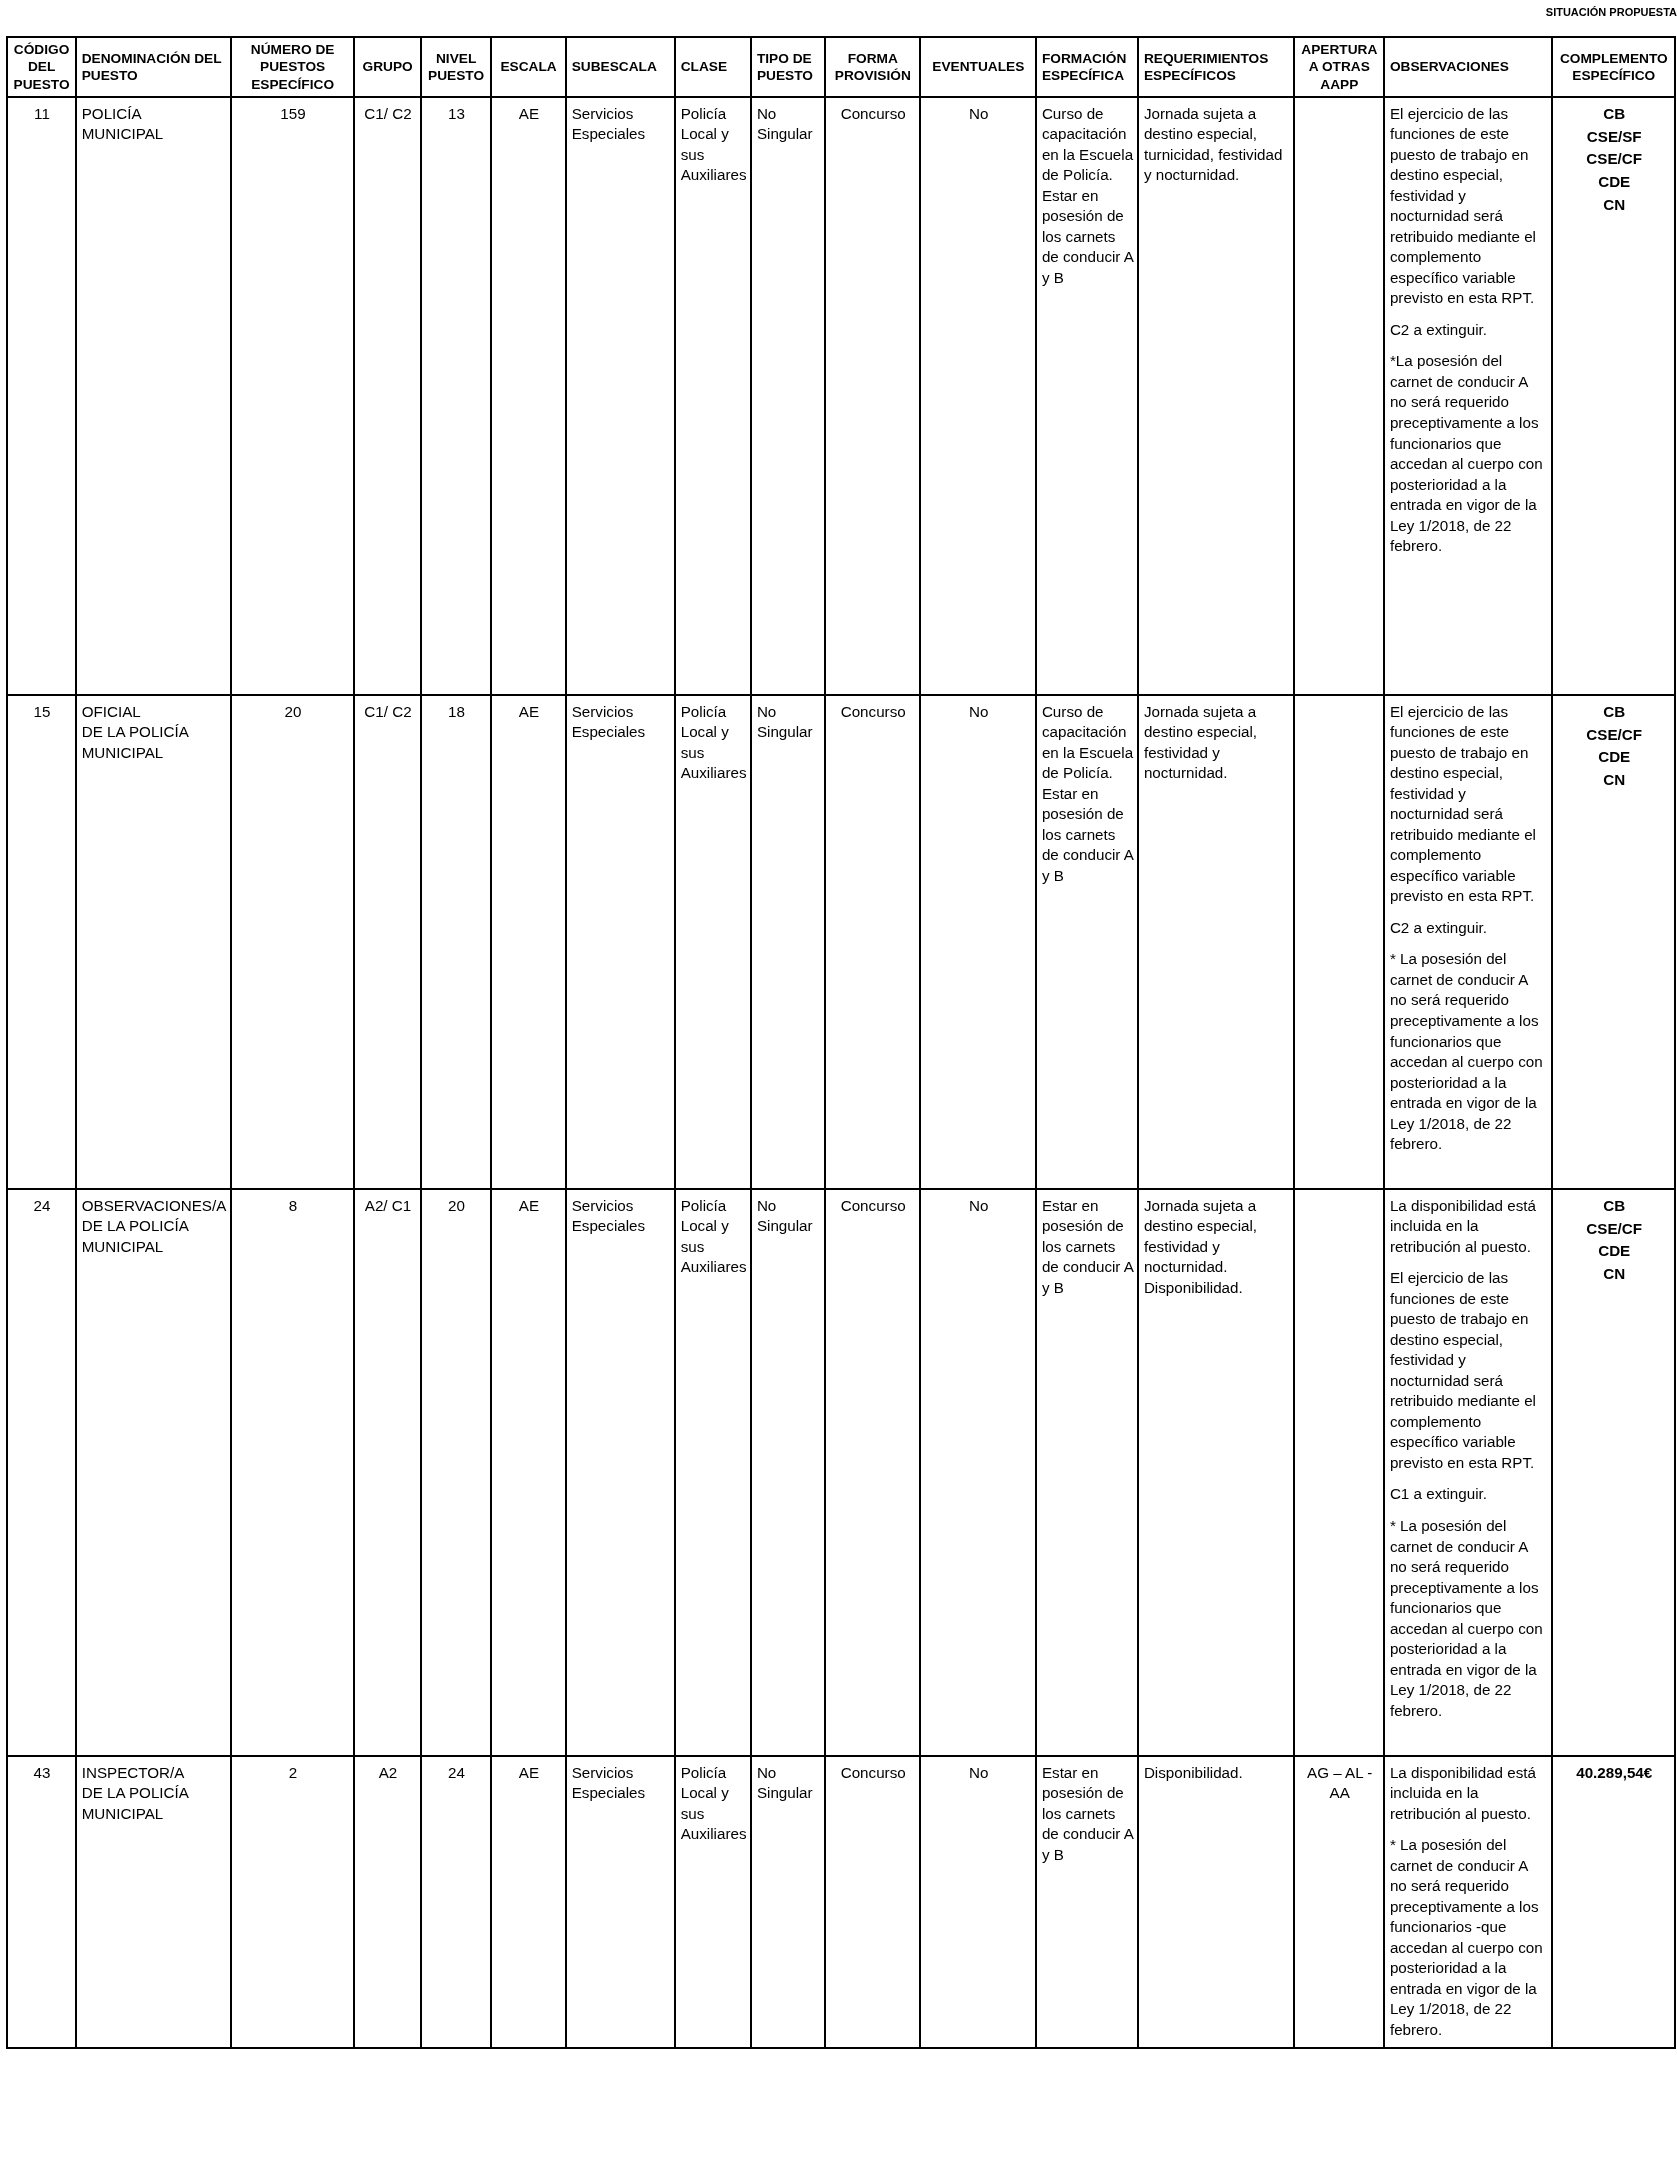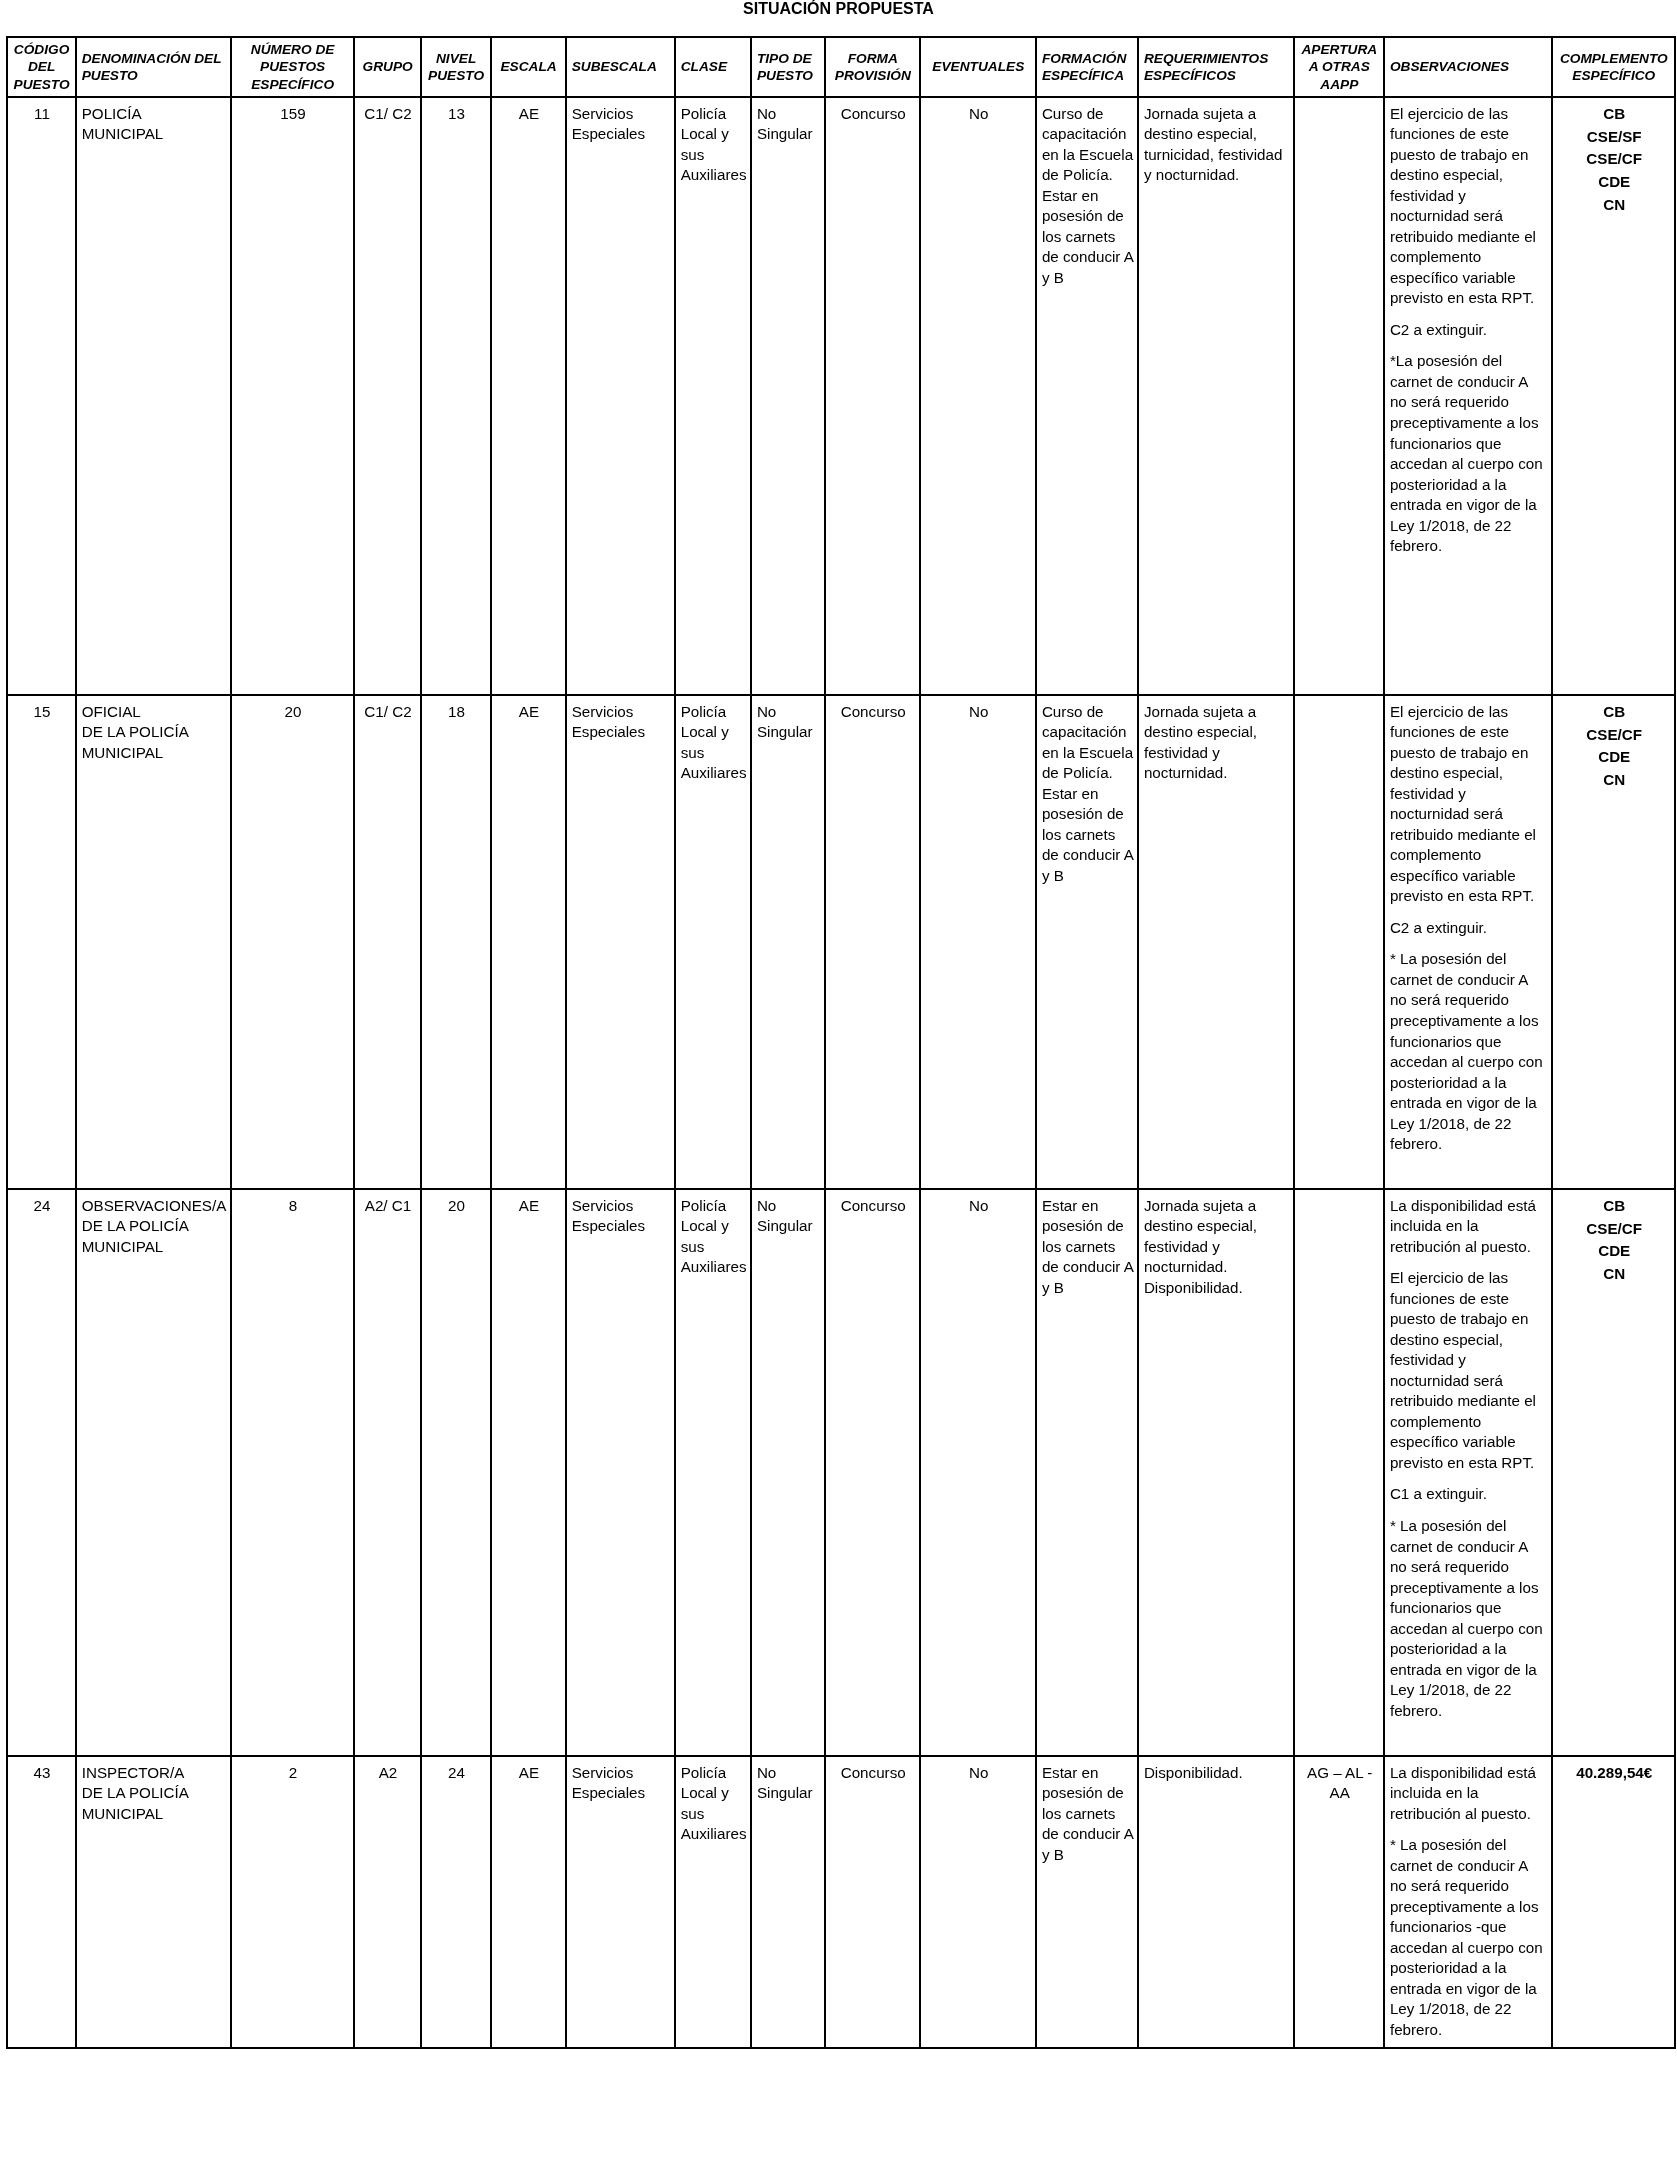--- a/index.html
+++ b/index.html
@@ -2,34 +2,34 @@
 <html style="font-size:12.2px"><head>
 <meta charset="utf-8">
 <style>
   html,body{margin:0;padding:0;}
   body{
     width:1677px;min-height:2183px;background:#ffffff;color:#000;
     font-family:"Liberation Sans","DejaVu Sans",sans-serif;
     -webkit-font-smoothing:antialiased;
   }
   .title{
-    text-align:center;font-weight:bold;font-size:16px;padding-top:0;
+    text-align:right;font-weight:bold;font-size:11px;padding-top:6px;
     letter-spacing:0px;
   }
   table{
     border-collapse:collapse;table-layout:fixed;
     margin:18.3px 0 0 6.1px;border:2.3px solid #000;
   }
   th,td{border:2.3px solid #000;overflow:hidden;}
   th{
     font-size:13.7px;font-weight:bold;text-align:center;vertical-align:middle;
     padding:3px 2.3px;line-height:1.25;
   }
   th.h-left{text-align:left;padding-left:4.6px;}
-  thead tr{height:56px;font-style:italic;}
+  thead tr{height:56px;}
   td{
     font-size:15.2px;line-height:1.35;vertical-align:top;
     padding:6.1px 3.8px 6.1px 4.6px;text-align:left;word-wrap:break-word;
   }
   td.center{text-align:center;}
   td p{margin:0;}
   td.obs p + p{margin-top:11px;}
   td.comp p{margin:0 0 2.3px 0;font-weight:bold;}
   tbody tr.r1{height:598px;}
   tbody tr.r2{height:494px;}

